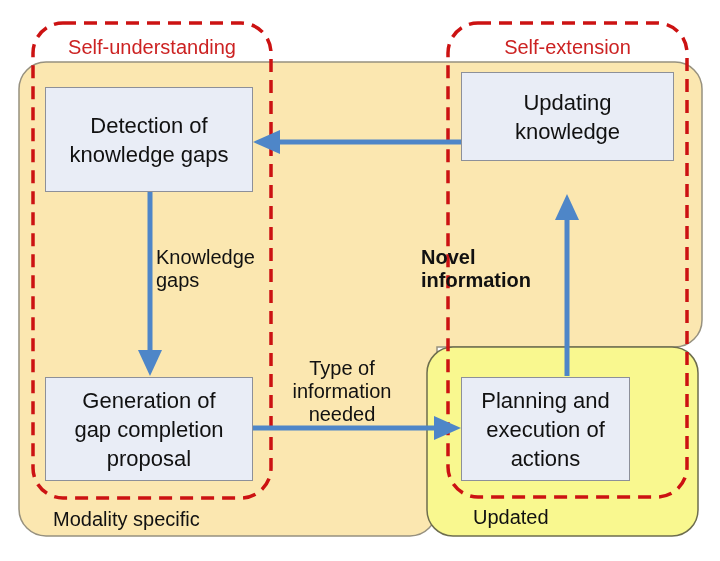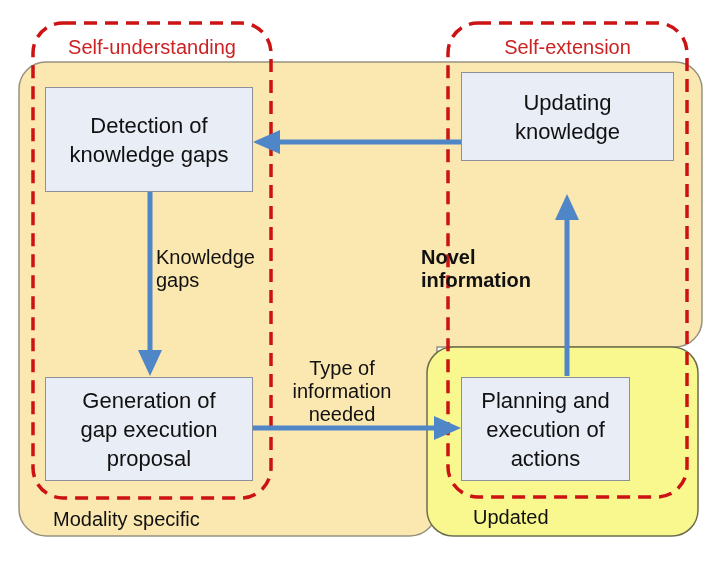--- a/index.html
+++ b/index.html
@@ -70,21 +70,21 @@
   <div class="node" style="left:45px;top:87px;width:208px;height:105px;">
     <span>Detection of
 knowledge gaps</span>
   </div>
   <div class="node" style="left:461px;top:72px;width:213px;height:89px;">
     <span>Updating
 knowledge</span>
   </div>
   <div class="node" style="left:45px;top:377px;width:208px;height:104px;">
     <span>Generation of
-gap execution
+gap completion
 proposal</span>
   </div>
   <div class="node" style="left:461px;top:377px;width:169px;height:104px;">
     <span>Planning and
 execution of
 actions</span>
   </div>
 
   <div class="region-label red-label" style="left:33px;top:36px;width:238px;">Self-understanding</div>
   <div class="region-label red-label" style="left:448px;top:36px;width:239px;">Self-extension</div>

